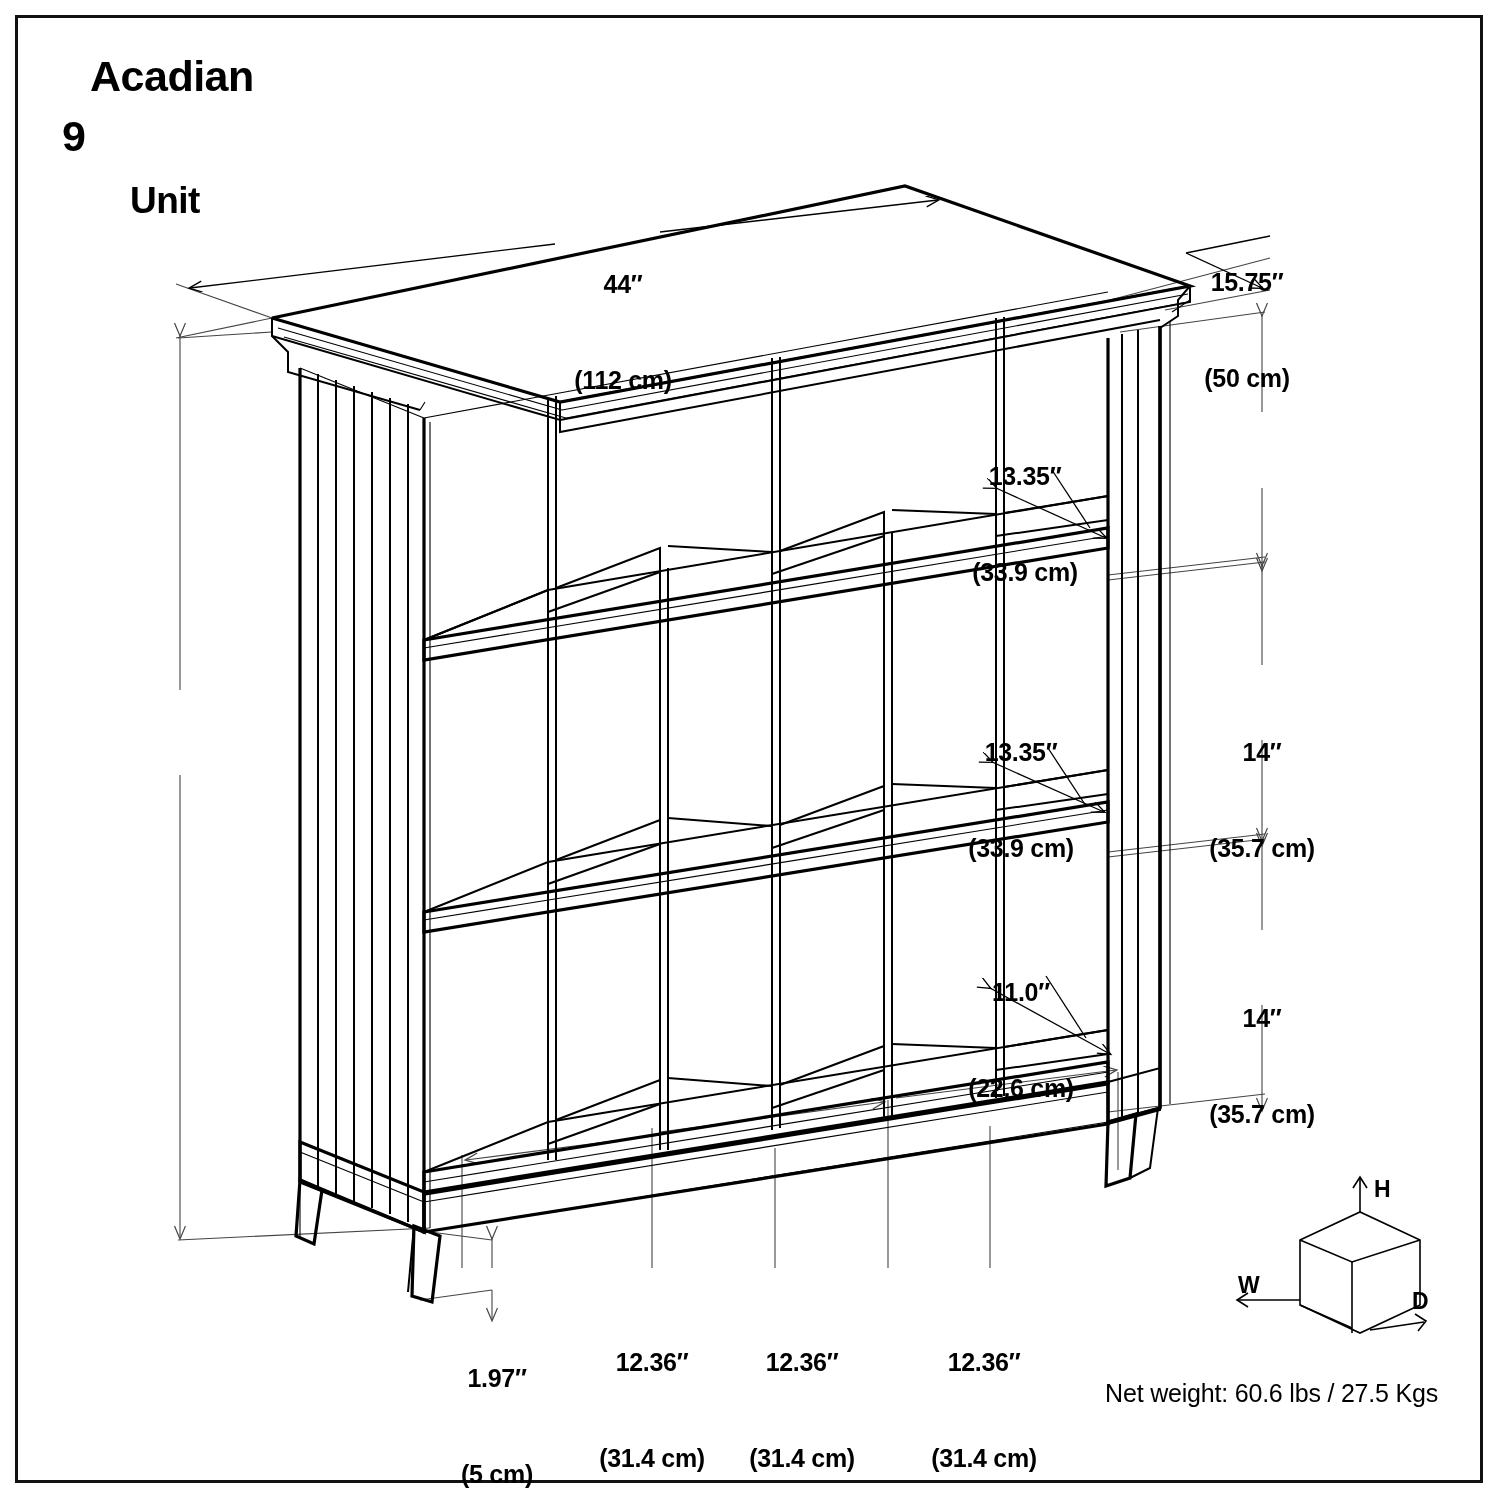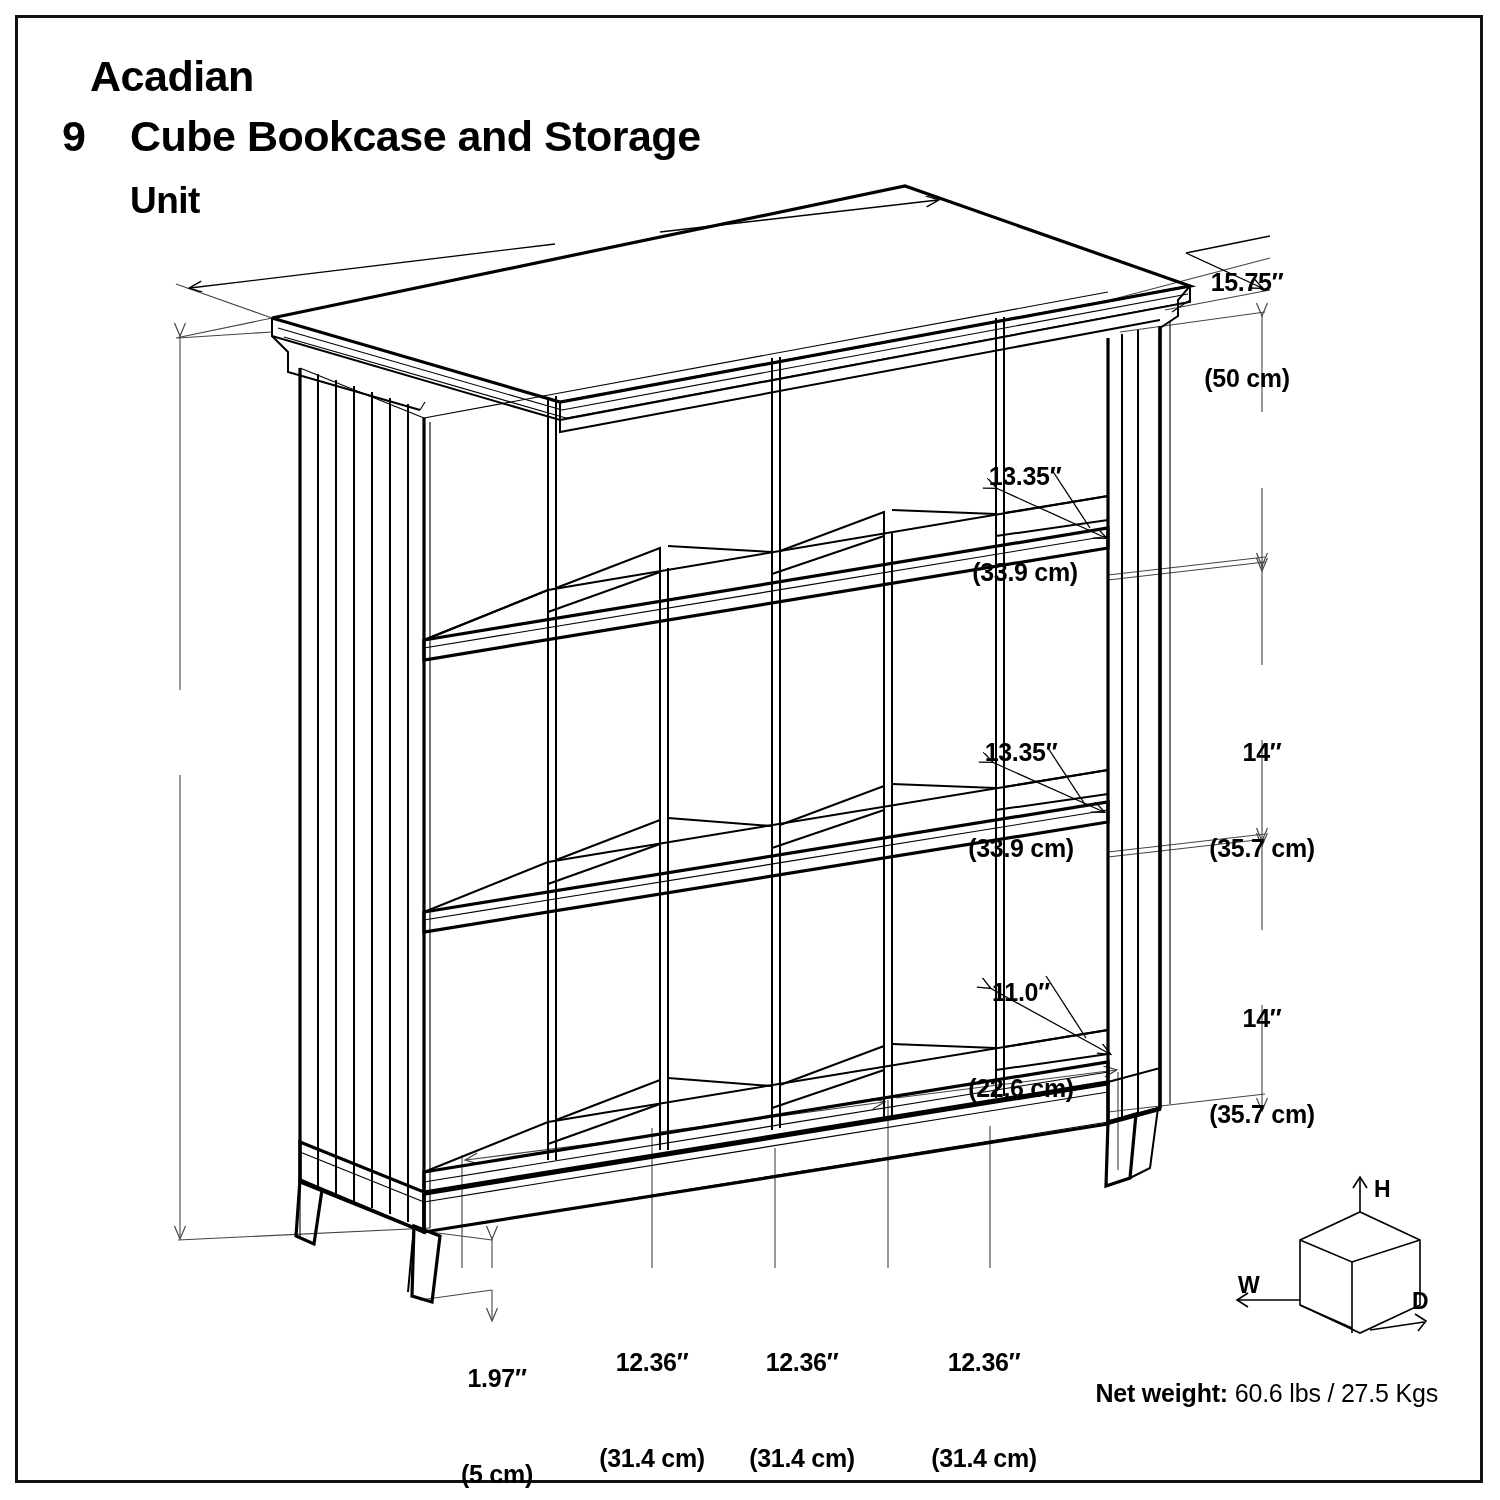--- a/index.html
+++ b/index.html
@@ -10,41 +10,40 @@
   #stage{position:absolute;left:0;top:0;width:1500px;height:1500px;}
   .title{position:absolute;font-weight:bold;letter-spacing:-0.5px;}
   #t-line1{left:62px;top:52px;font-size:43px;margin-left:28px;}
   #t-num{left:62px;top:112px;font-size:43px;}
   #t-line2{left:130px;top:112px;font-size:43px;}
   #t-line3{left:130px;top:180px;font-size:37px;}
   .dim{position:absolute;font-size:25px;font-weight:bold;letter-spacing:-0.3px;
        text-align:center;line-height:1.28;white-space:pre;}
   #netweight{position:absolute;right:62px;top:1379px;font-size:25px;
              letter-spacing:-0.2px;white-space:nowrap;}
-  #netweight b{font-weight:bold;}
+  #netweight b{font-weight:normal;}
   svg{position:absolute;left:0;top:0;}
   .lg{fill:none;stroke:#000;stroke-width:1.1;}
   .md{fill:none;stroke:#000;stroke-width:2.0;}
   .hv{fill:none;stroke:#000;stroke-width:3.2;}
   .dl{fill:none;stroke:#000;stroke-width:1.3;}
   .xl{fill:none;stroke:#444;stroke-width:1.1;}
   .leader{fill:none;stroke:#000;stroke-width:1.3;}
   .legend{fill:none;stroke:#000;stroke-width:1.6;}
   .legtxt{position:absolute;font-size:23px;font-weight:bold;}
 </style>
 </head>
 <body>
 
 <div id="frame"></div>
 
 <div id="stage">
 
   <div class="title" id="t-line1">Acadian</div>
   <div class="title" id="t-num">9</div>
-  <div class="title" id="t-line2">Cube Bookcase and Storage</div>
   <div class="title" id="t-line3">Unit</div>
 
   <svg width="1500" height="1500" viewBox="0 0 1500 1500">
     <defs>
       <marker id="ah" markerWidth="16" markerHeight="16" refX="13" refY="5.5" orient="auto" markerUnits="userSpaceOnUse">
         <path d="M1,0 L14,5.5 L1,11" fill="none" stroke="#000" stroke-width="1.3"></path>
       </marker>
       <marker id="ah2" markerWidth="16" markerHeight="16" refX="13" refY="5.5" orient="auto" markerUnits="userSpaceOnUse">
         <path d="M1,0 L14,5.5 L1,11" fill="none" stroke="#444" stroke-width="1.2"></path>
       </marker>
@@ -229,20 +228,24 @@
       <path class="legend" d="M1353,1188 L1360,1177 L1367,1188" fill="none"></path>
 
       <path class="legend" d="M1300,1300 L1238,1300"></path>
       <path class="legend" d="M1248,1293 L1237,1300 L1248,1307" fill="none"></path>
 
       <path class="legend" d="M1370,1330 L1424,1322"></path>
       <path class="legend" d="M1415,1314 L1426,1321 L1418,1331" fill="none"></path>
     </g>
   </svg>
 
+  <div class="dim" style="left:543px;top:204px;width:160px;">
+    <div>44″</div>
+    <div>(112 cm)</div>
+  </div>
 
   <div class="dim" style="left:1167px;top:202px;width:160px;">
     <div>15.75″</div>
     <div>(50 cm)</div>
   </div>
 
 
 
   <div class="dim" style="left:1182px;top:672px;width:160px;">
     <div>14″</div>

